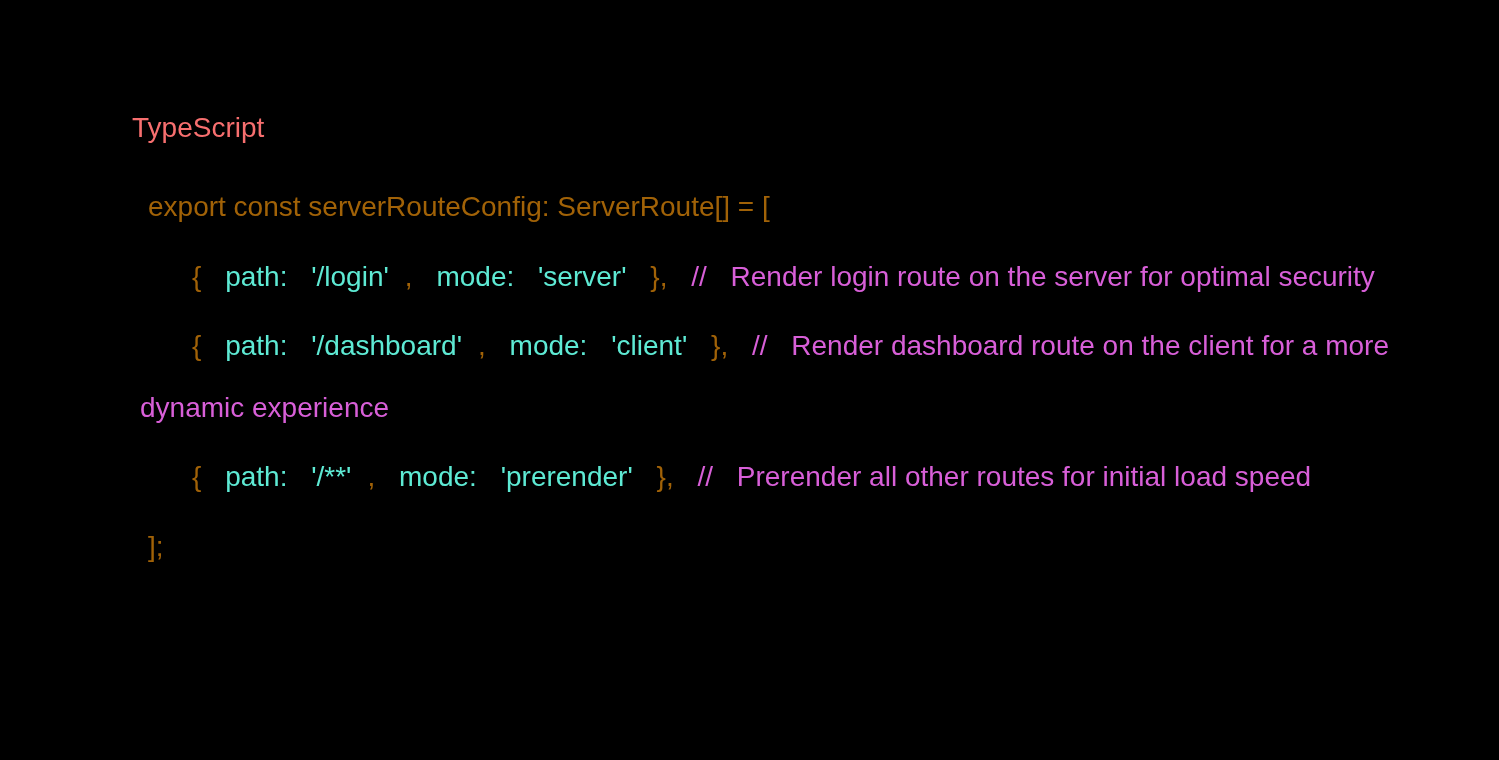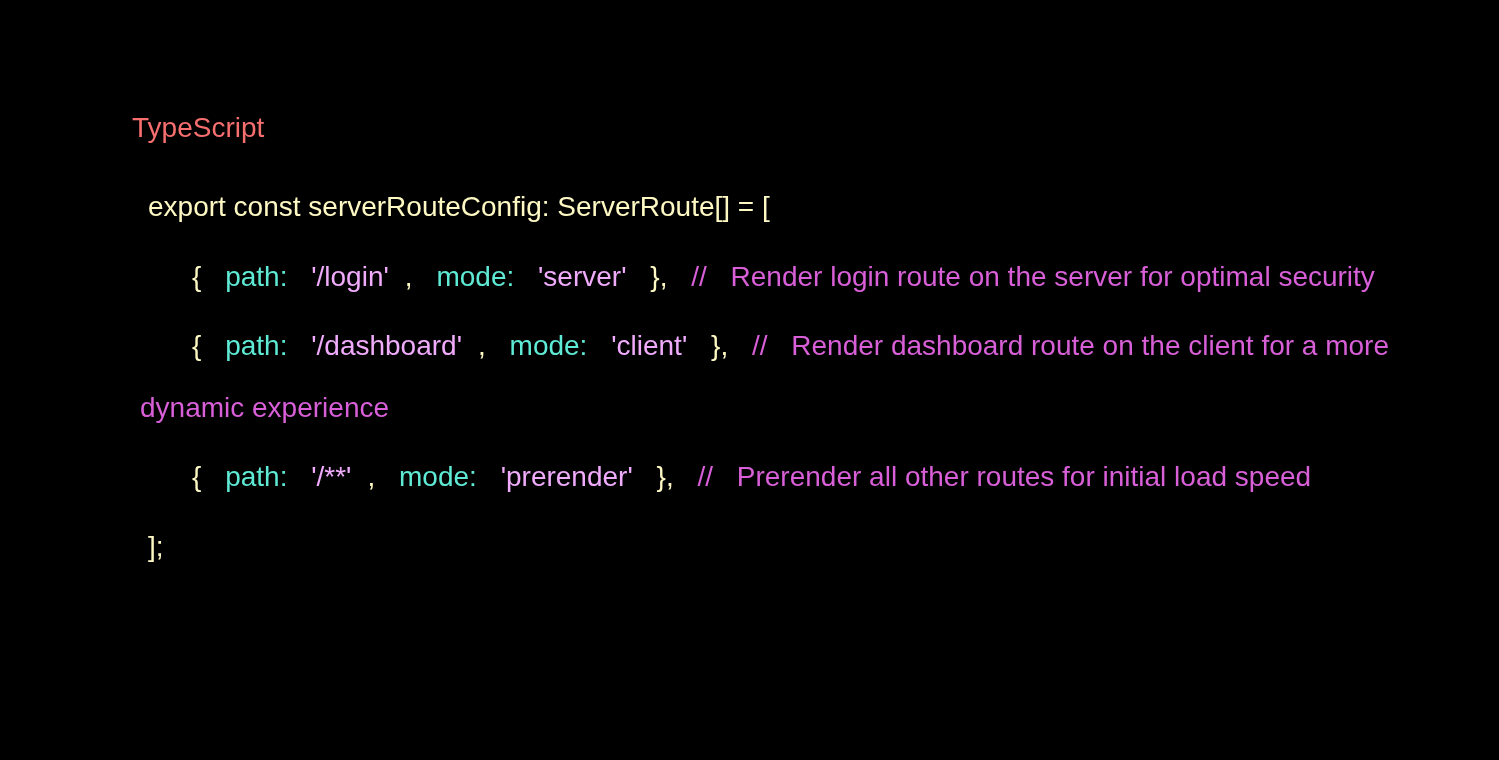--- a/index.html
+++ b/index.html
@@ -21,23 +21,23 @@
     font-family: -apple-system, BlinkMacSystemFont, "Segoe UI", Helvetica, Arial, sans-serif;
     font-size: 28px;
     line-height: 2.2;
     color: #f3f3f3;
     white-space: normal;
     word-wrap: break-word;
   }
   .code-line {
     display: block;
   }
-  .tok-default { color: #fef9c3; }
+  .tok-default { color: #a16207; }
   .tok-key     { color: #5eead4; }
-  .tok-string  { color: #f0abfc; }
+  .tok-string  { color: #5eead4; }
   .tok-comment { color: #d85fd8; }
   .indent { display:inline-block; width: 1.0em; }
 </style>
 </head>
 <body>
 
 <div class="language-label">TypeScript</div>
 
 <div class="code-block">
 

